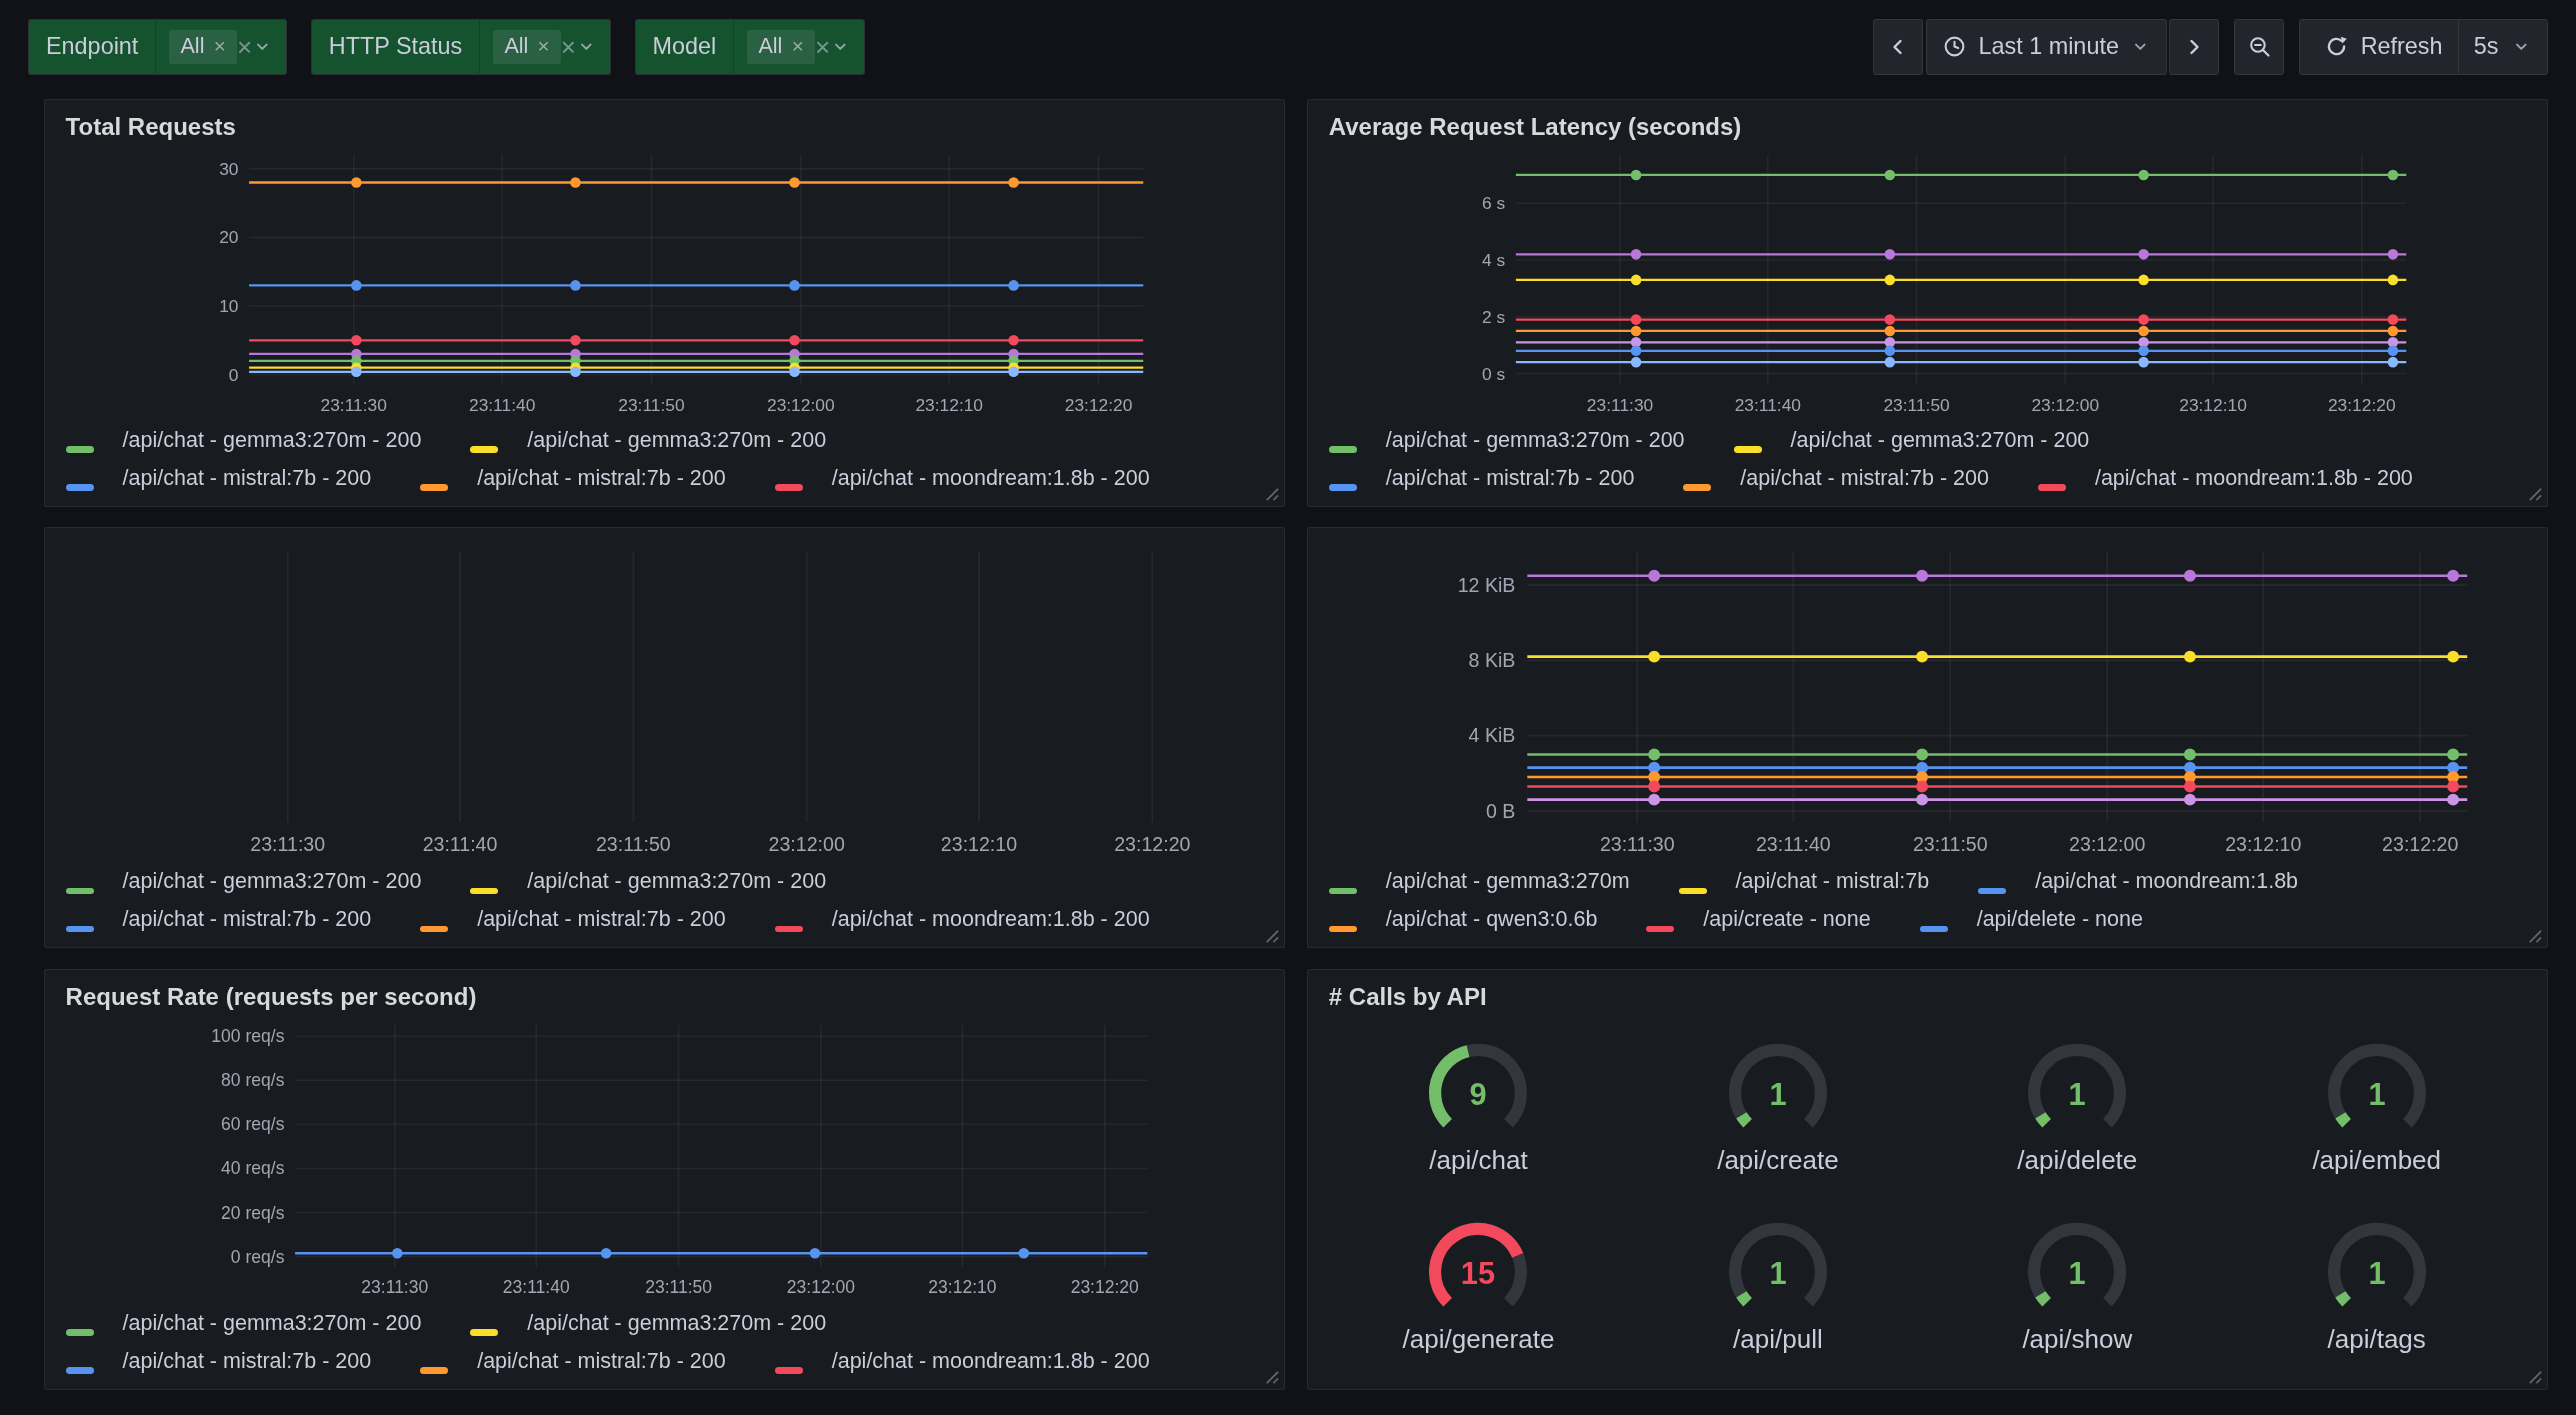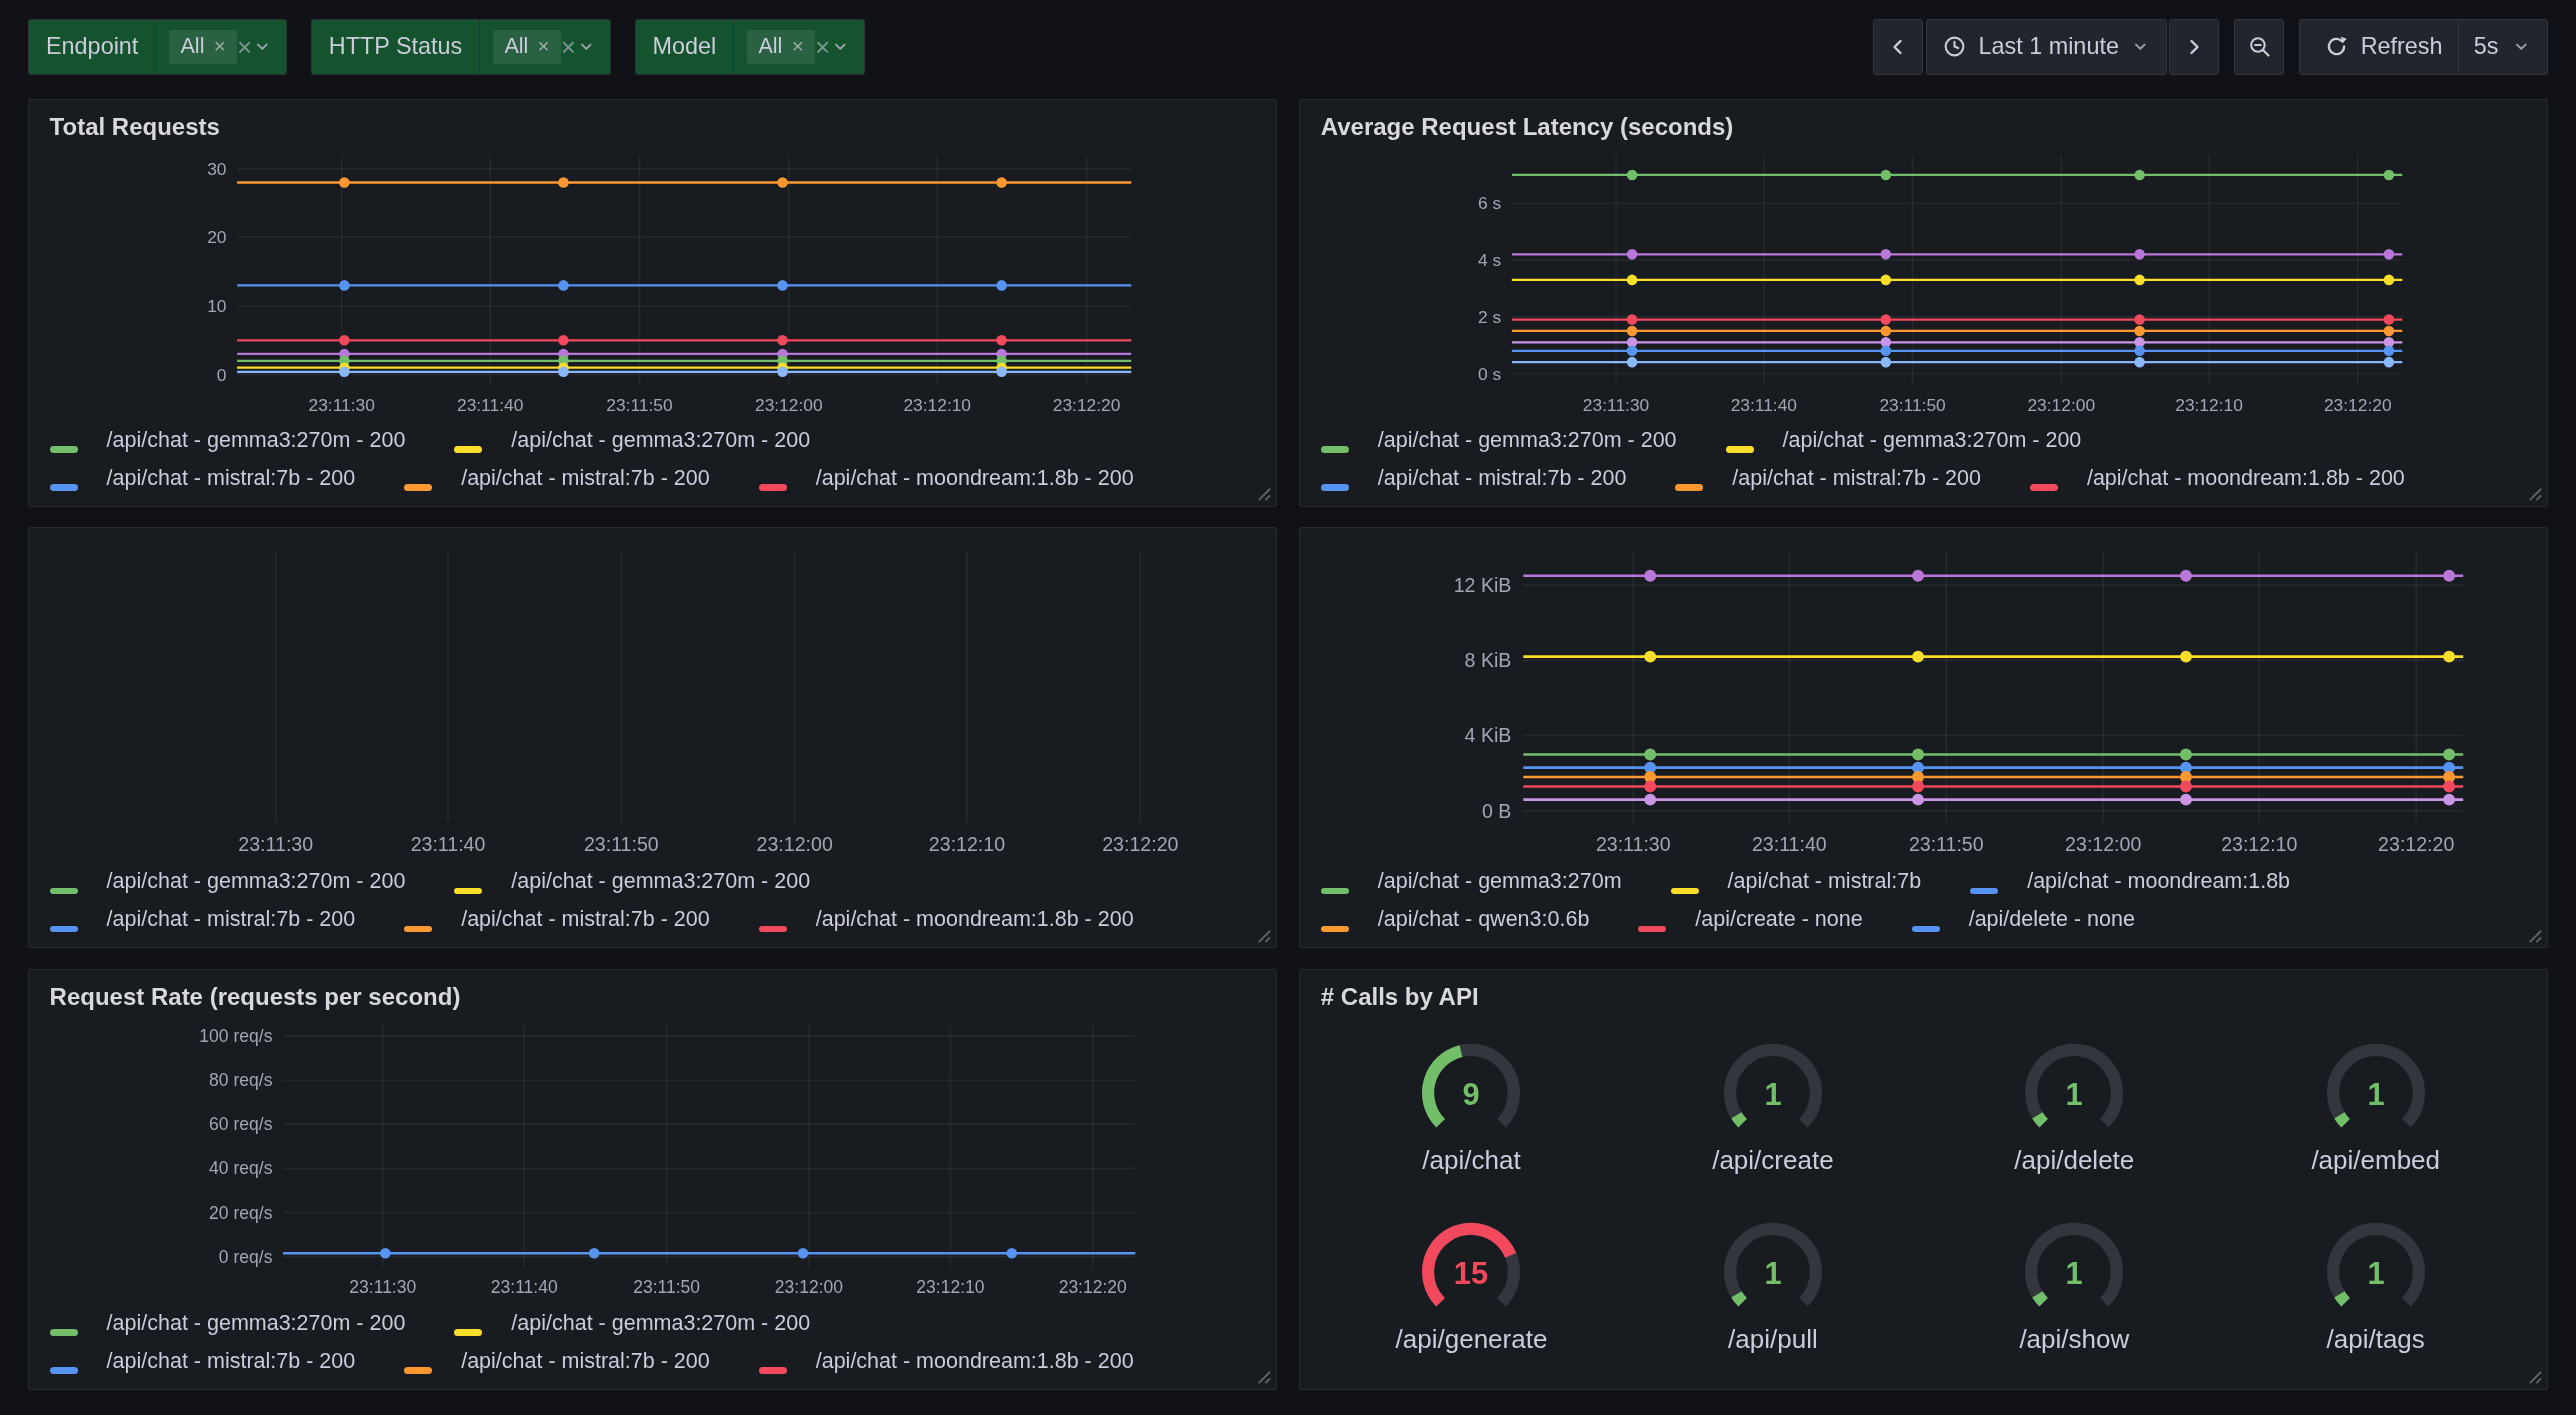--- a/index.html
+++ b/index.html
@@ -23,21 +23,21 @@
   .seg { display: flex; gap: 2.8px; }
   .btn { display: inline-flex; align-items: center; gap: 11.2px; height: 56px; padding: 0 15px; background: #22252b;
          border: 0.9px solid #34373e; border-radius: 2.8px; font-size: 23.4px; color: #ccccdc; cursor: pointer;
          font-family: "Liberation Sans", sans-serif; white-space: nowrap; }
   .btn.square { width: 50px; justify-content: center; padding: 0; }
   .refresh-group { display: flex; }
   .refresh-group .btn:first-child { border-radius: 2.8px 0 0 2.8px; padding-left: 24px; }
   .refresh-group .btn:last-child { border-radius: 0 2.8px 2.8px 0; margin-left: -0.9px; gap: 13px; }
   svg.ic { display: block; flex: none; }
   
-  .grid { display: grid; grid-template-columns: 1fr 1fr; grid-template-rows: 408px 421px 421px; gap: 20.6px 22.4px; margin: 24px 28px 0 28px; }
+  .grid { display: grid; grid-template-columns: 1fr 1fr; grid-template-rows: 408px 421px 421px; gap: 20.6px 22.4px; margin: 24px 28px 0 44px; }
   .panel { position: relative; background: #181b1f; border: 0.9px solid rgba(204,204,220,0.09); border-radius: 2.8px;
            padding: 13px 20.6px 15px 20.6px; display: flex; flex-direction: column; min-height: 0; }
   .panel-title { font-size: 24px; font-weight: 600; color: #d8d9da; margin-bottom: 5.6px; }
   .chart-wrap { flex: 1; position: relative; min-height: 0; }
   .chart-wrap svg { position: absolute; inset: 0; width: 100%; height: 100%; }
   .legend { margin-top: 9.3px; display: flex; flex-direction: column; gap: 13px; }
   .legend-row { display: flex; gap: 49px; }
   .legend-item { display: flex; align-items: flex-end; gap: 29px; font-size: 21.5px; white-space: nowrap; cursor: pointer; }
   .swatch { width: 28px; height: 6.5px; border-radius: 3.7px; flex: none; }
   .gauges { flex: 1; display: grid; grid-template-columns: repeat(4, 1fr); grid-template-rows: 1fr 1fr; }

